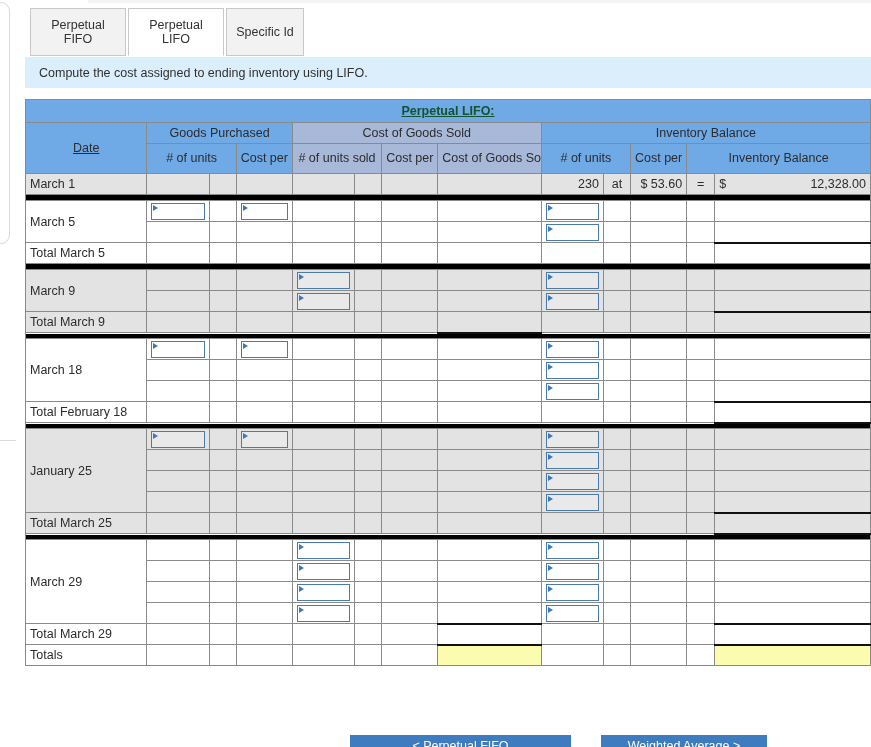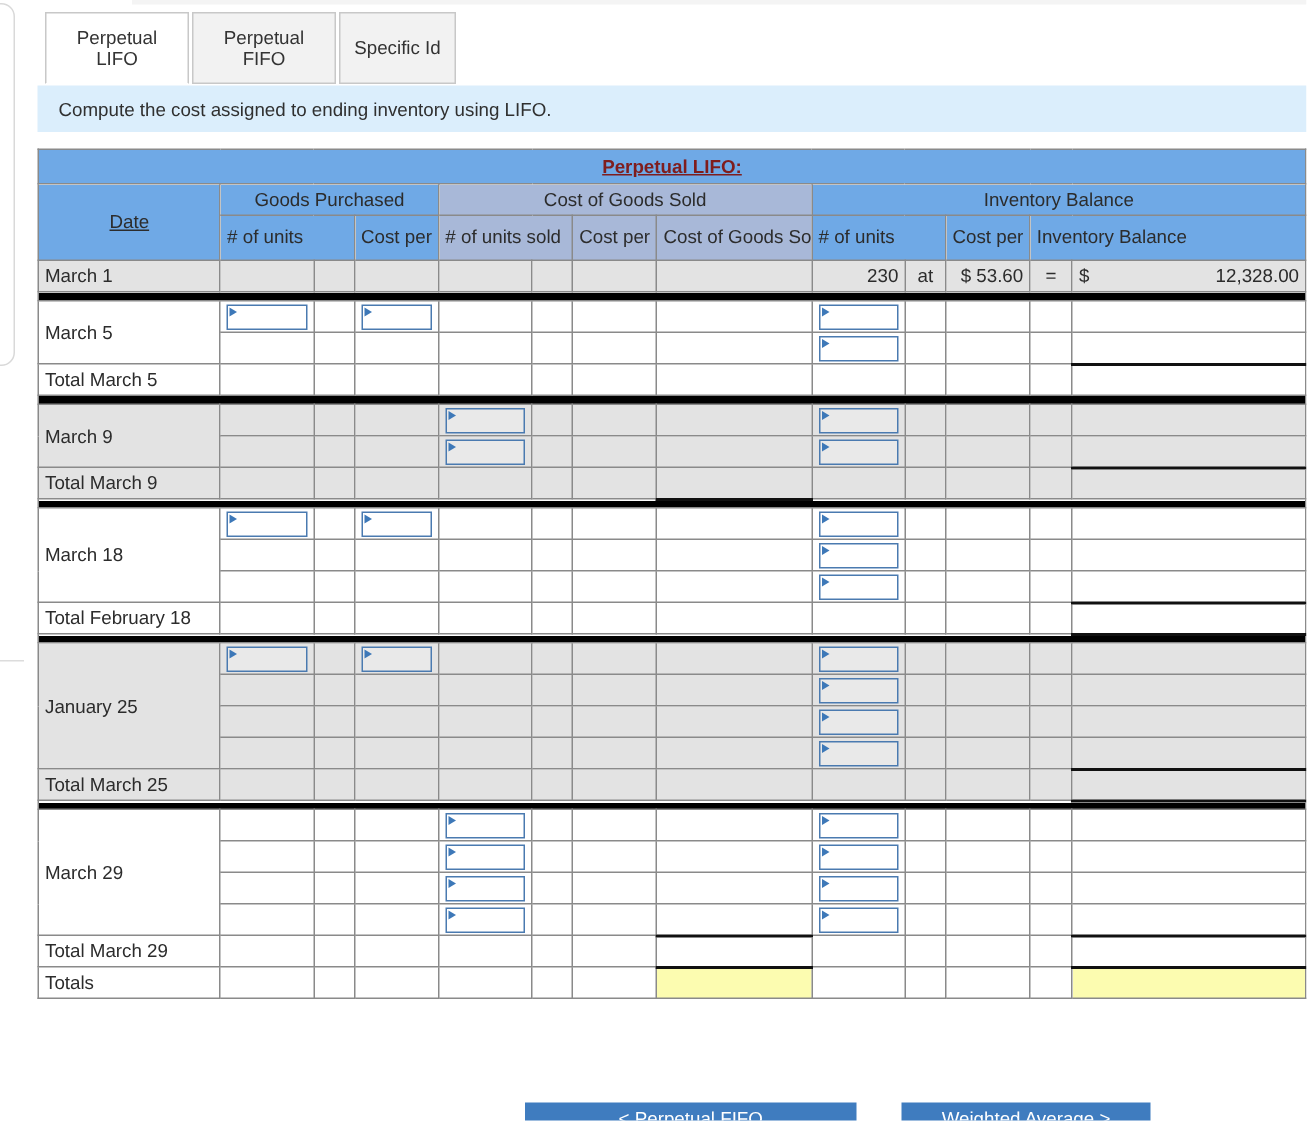--- a/index.html
+++ b/index.html
@@ -76,32 +76,32 @@
     font-weight:normal;
     font-size:12.5px;
     overflow:hidden;
     white-space:nowrap;
   }
   .hdr-title{
     background:#6fa9e6;
     text-align:center;
     height:23px !important;
   }
-  .hdr-title span{ text-decoration:underline; font-weight:bold; color:#7f1d1d; }
+  .hdr-title span{ text-decoration:underline; font-weight:bold; color:#14532d; }
   .grp{
     background:#6fa9e6;
     text-align:center;
     height:21px !important;
     font-weight:bold;
   }
   .grp span{ }
   .grp.cogs{ background:#a8b8d8; }
   .sub{
     background:#6fa9e6;
-    text-align:left;
+    text-align:center;
     font-weight:bold;
     height:30px !important;
     line-height:1.1;
     white-space:normal;
   }
   .sub.cogs{ background:#a8b8d8; }
   .datehdr{
     background:#6fa9e6;
     text-align:center;
     font-weight:bold;
@@ -176,25 +176,25 @@
   #btn-next{ left:601px; top:735px; width:166px; }
 </style>
 </head>
 <body>
 
 <div id="left-edge-panel"></div>
 <div id="left-edge-rule"></div>
 <div id="top-hair"></div>
 
 <div id="tabstrip">
+  <div class="tab" id="tab-perpetual-fifo">
+      <span>Perpetual FIFO</span>
+    </div>
   <div class="tab active" id="tab-perpetual-lifo">
       <span>Perpetual LIFO</span>
-    </div>
-  <div class="tab" id="tab-perpetual-fifo">
-      <span>Perpetual FIFO</span>
     </div>
   <div class="tab" id="tab-specific-id">
       <span>Specific Id</span>
     </div>
 </div>
 
 <div id="instruction-bar">
   <span>Compute the cost assigned to ending inventory using LIFO.</span>
 </div>
 <div id="instruction-gap"></div>

